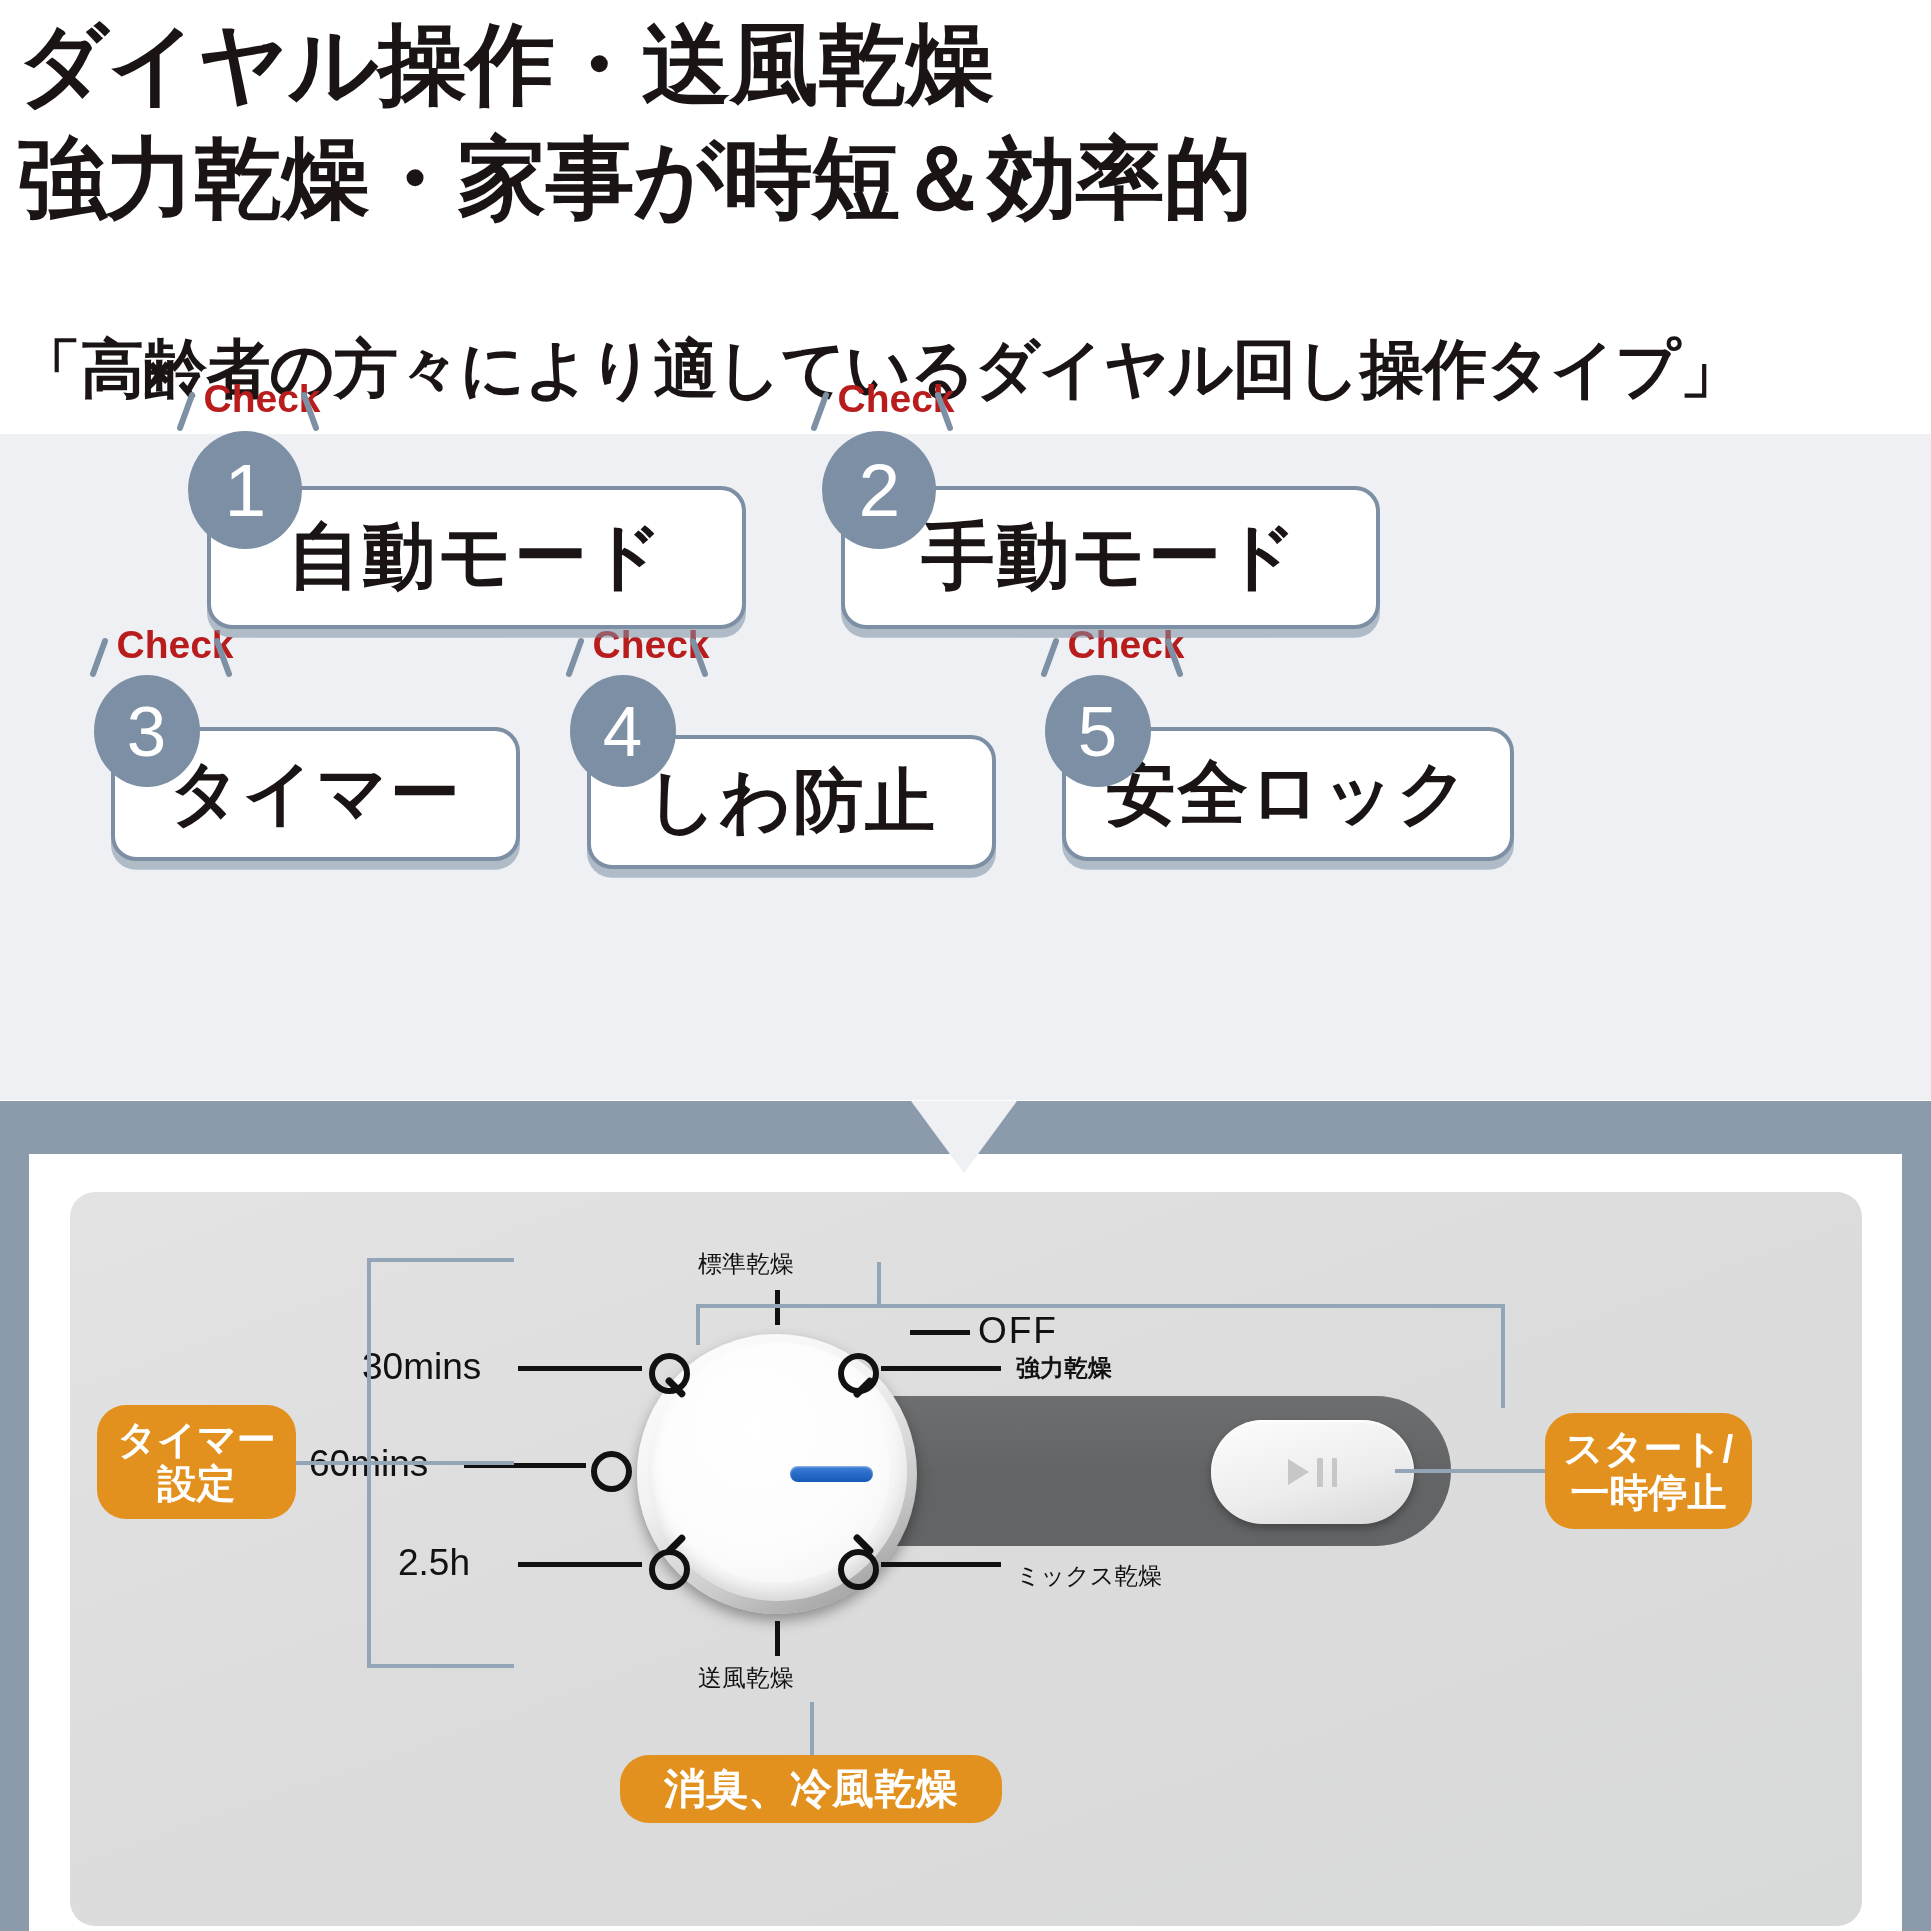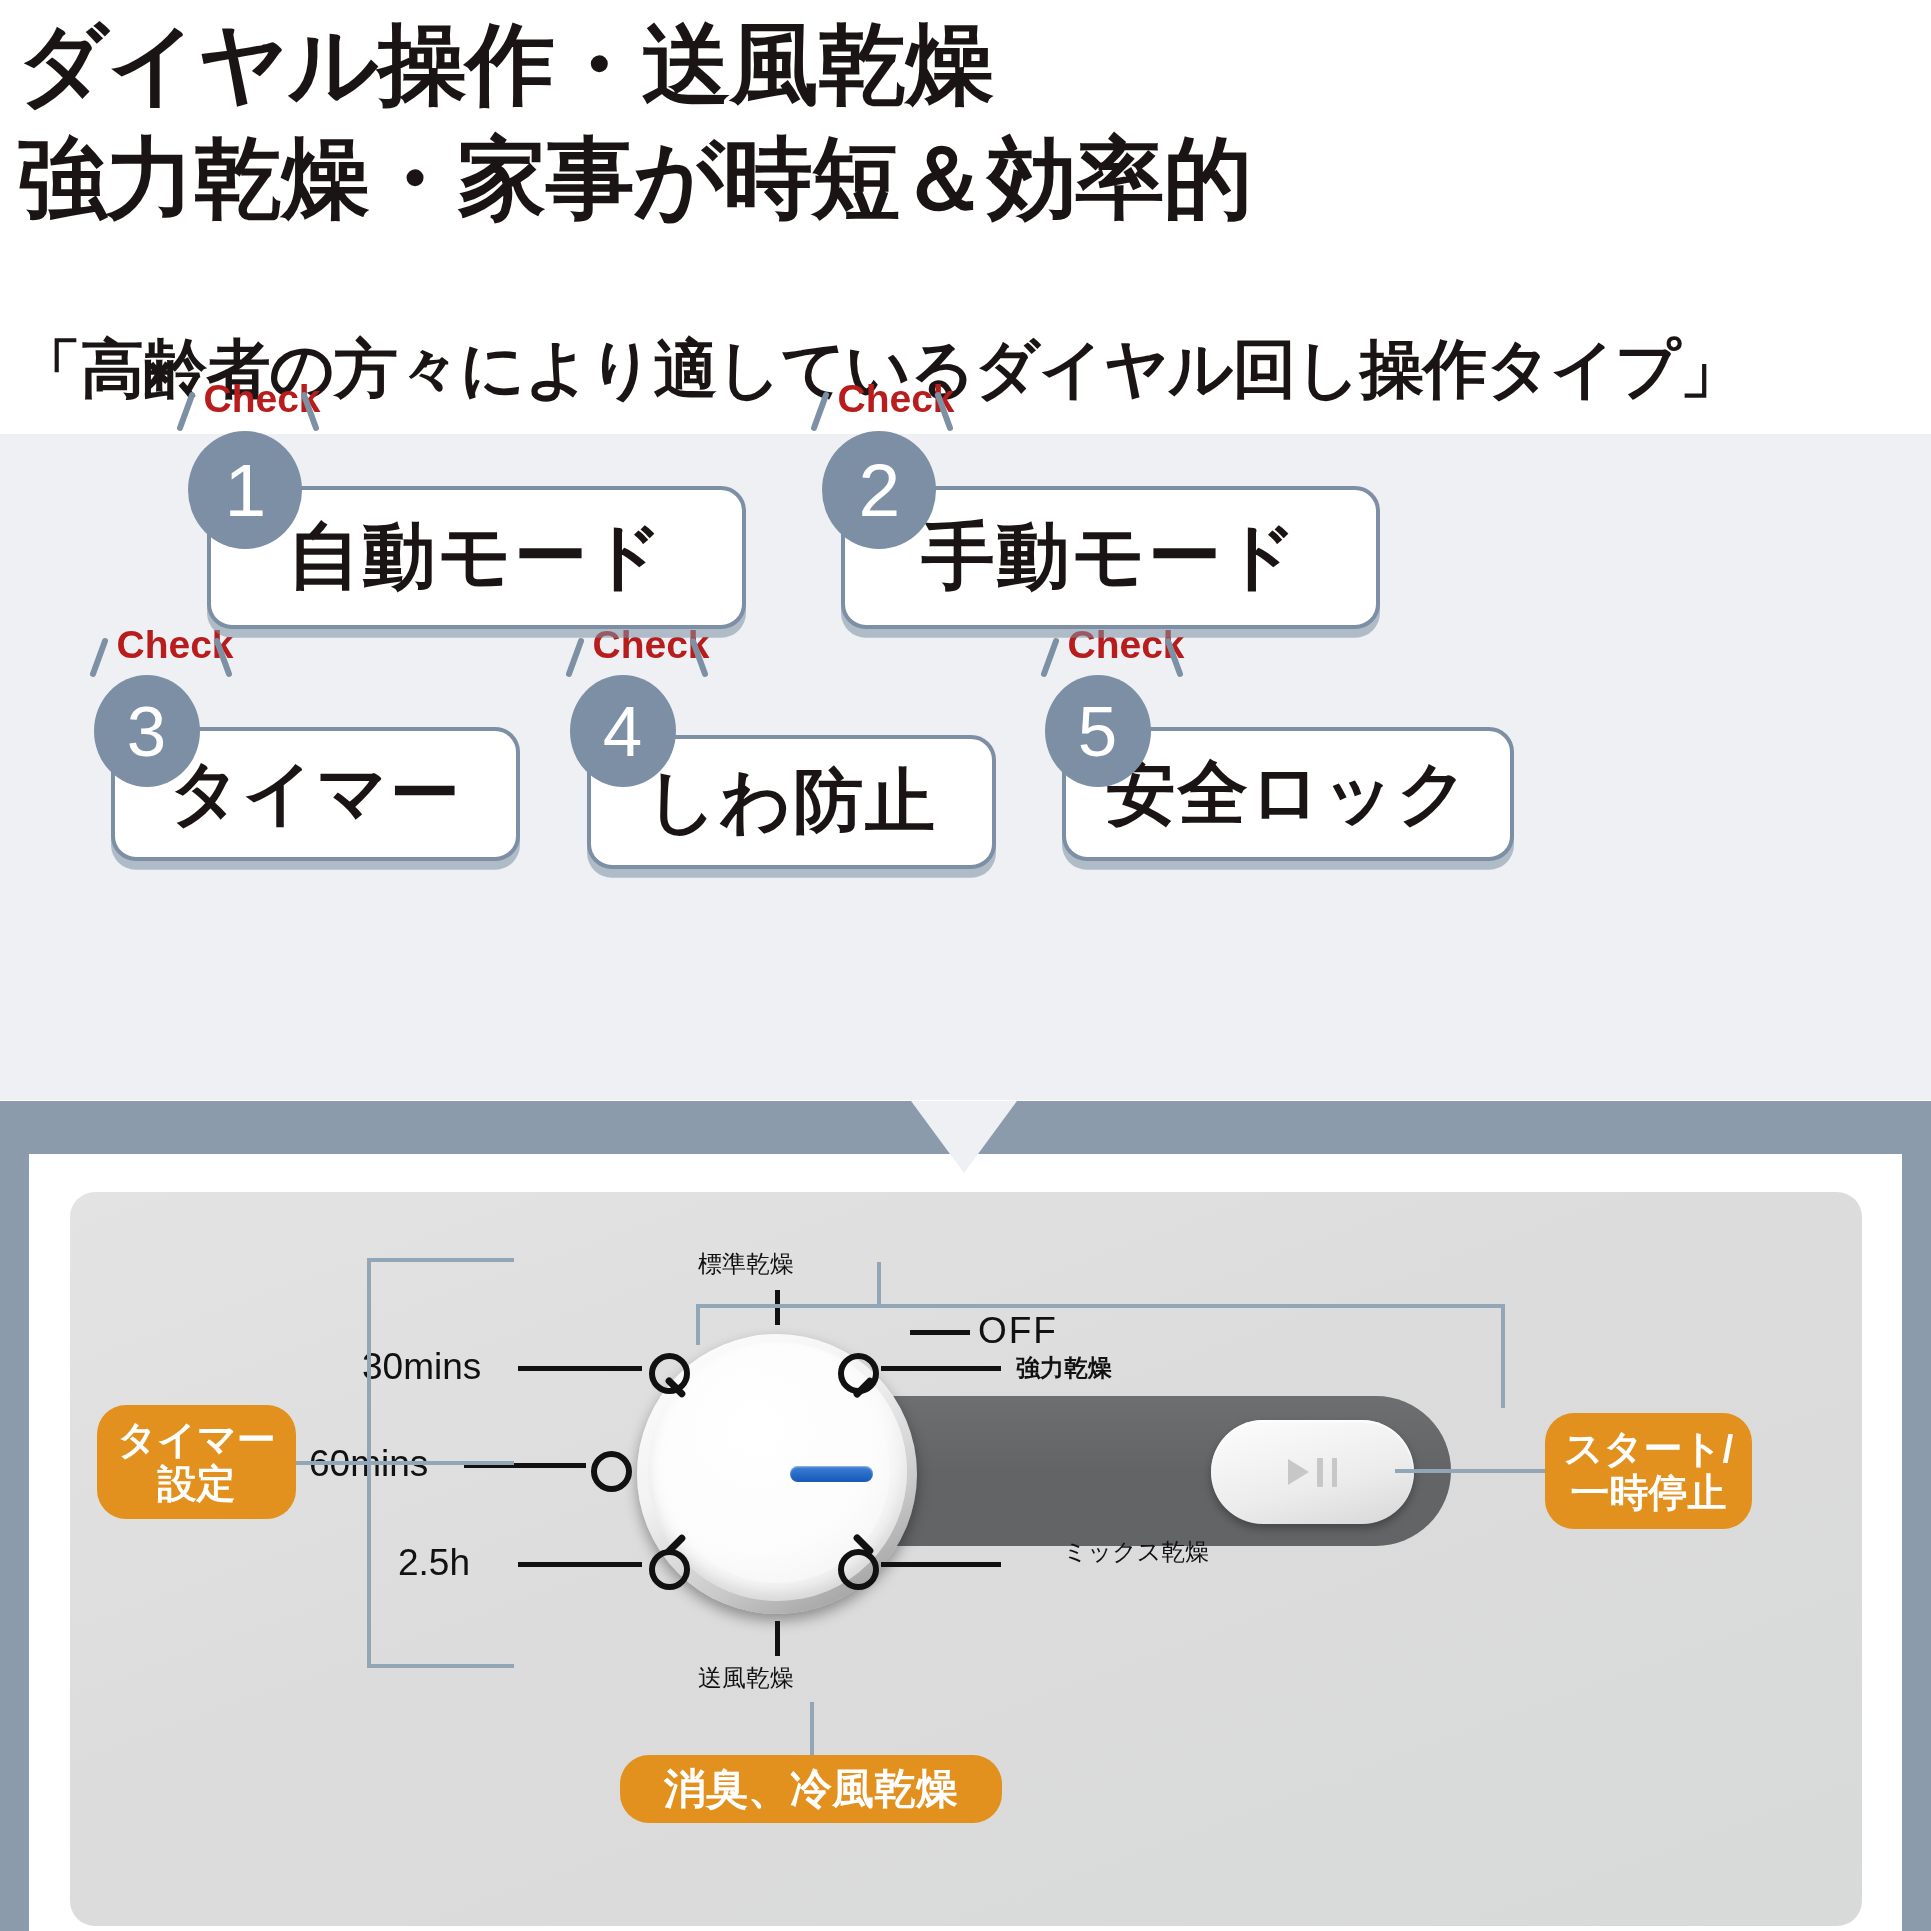--- a/index.html
+++ b/index.html
@@ -240,21 +240,21 @@
     <div class="mark-stem" style="left:790px;top:183px;transform:rotate(45deg);"></div>
     <div class="lead" style="left:811px;top:174px;width:120px;"></div>
     <div class="dial-lbl" style="left:946px;top:160px;font-weight:bold;">強力乾燥</div>
 
     <div class="lead" style="left:840px;top:138px;width:60px;"></div>
     <div class="dial-lbl num" style="left:908px;top:118px;letter-spacing:1.9px;">OFF</div>
 
     <div class="mark" style="left:768px;top:357px;"></div>
     <div class="mark-stem" style="left:790px;top:340px;transform:rotate(-45deg);"></div>
     <div class="lead" style="left:811px;top:370px;width:120px;"></div>
-    <div class="dial-lbl" style="left:946px;top:344px;margin-left:47px;">ミックス乾燥</div>
+    <div class="dial-lbl" style="left:946px;top:368px;">ミックス乾燥</div>
 
     <div class="tick-v" style="left:705px;top:429px;"></div>
     <div class="dial-lbl" style="left:628px;top:470px;">送風乾燥</div>
 
     <div class="mark" style="left:579px;top:161px;"></div>
     <div class="mark-stem" style="left:602px;top:183px;transform:rotate(-45deg);"></div>
     <div class="lead" style="left:448px;top:174px;width:124px;"></div>
     <div class="dial-lbl num" style="left:292px;top:154px;">30mins</div>
 
     <div class="mark" style="left:521px;top:259px;"></div>

